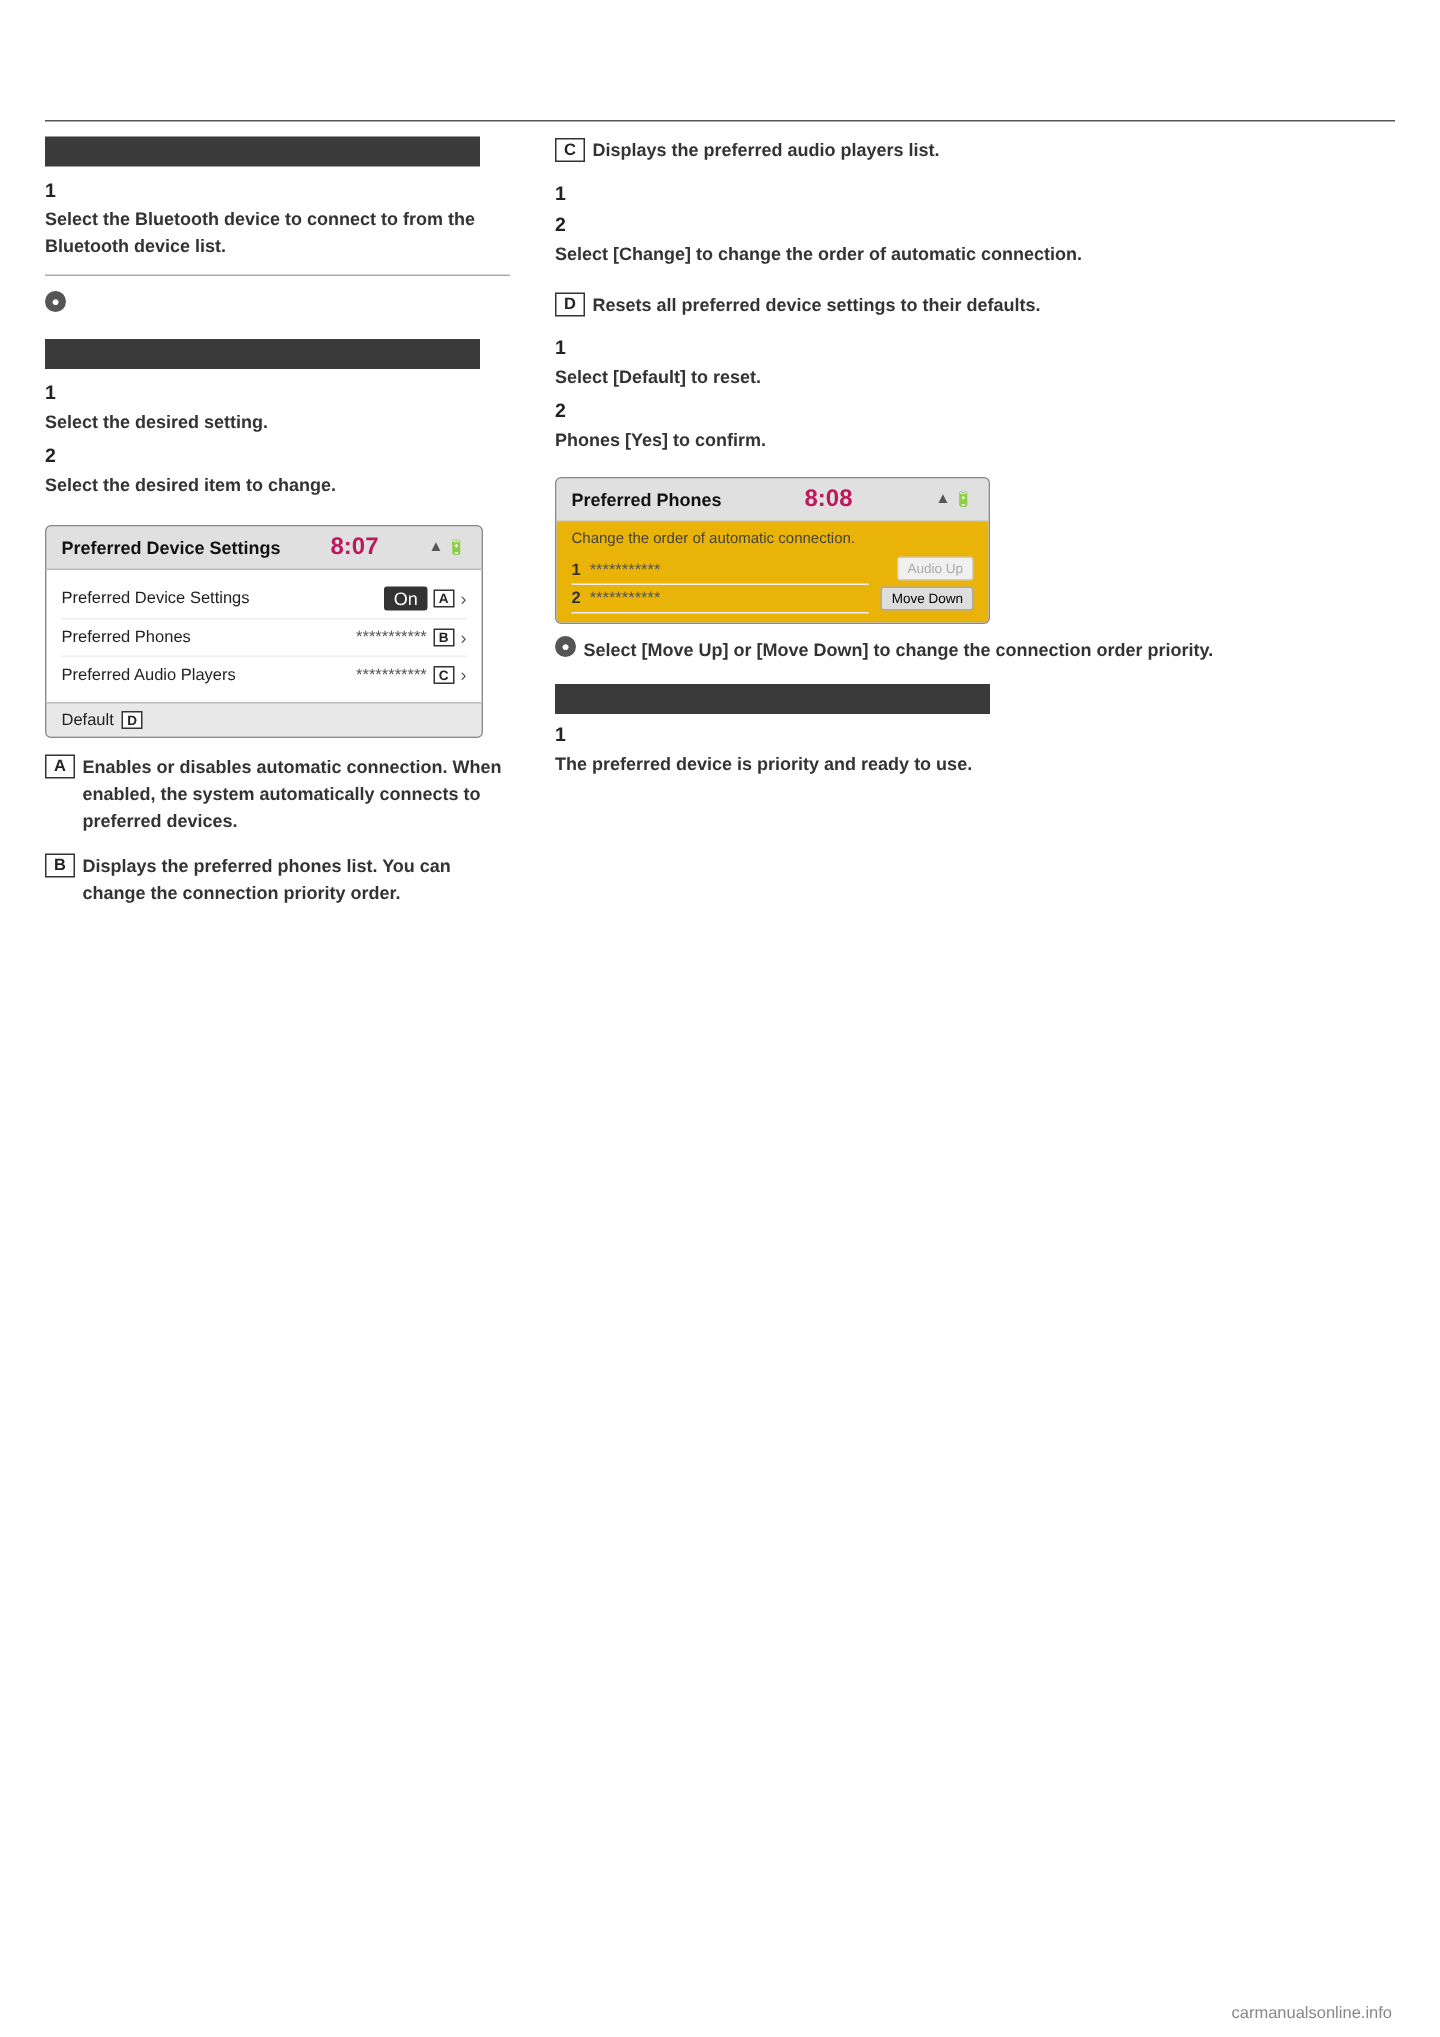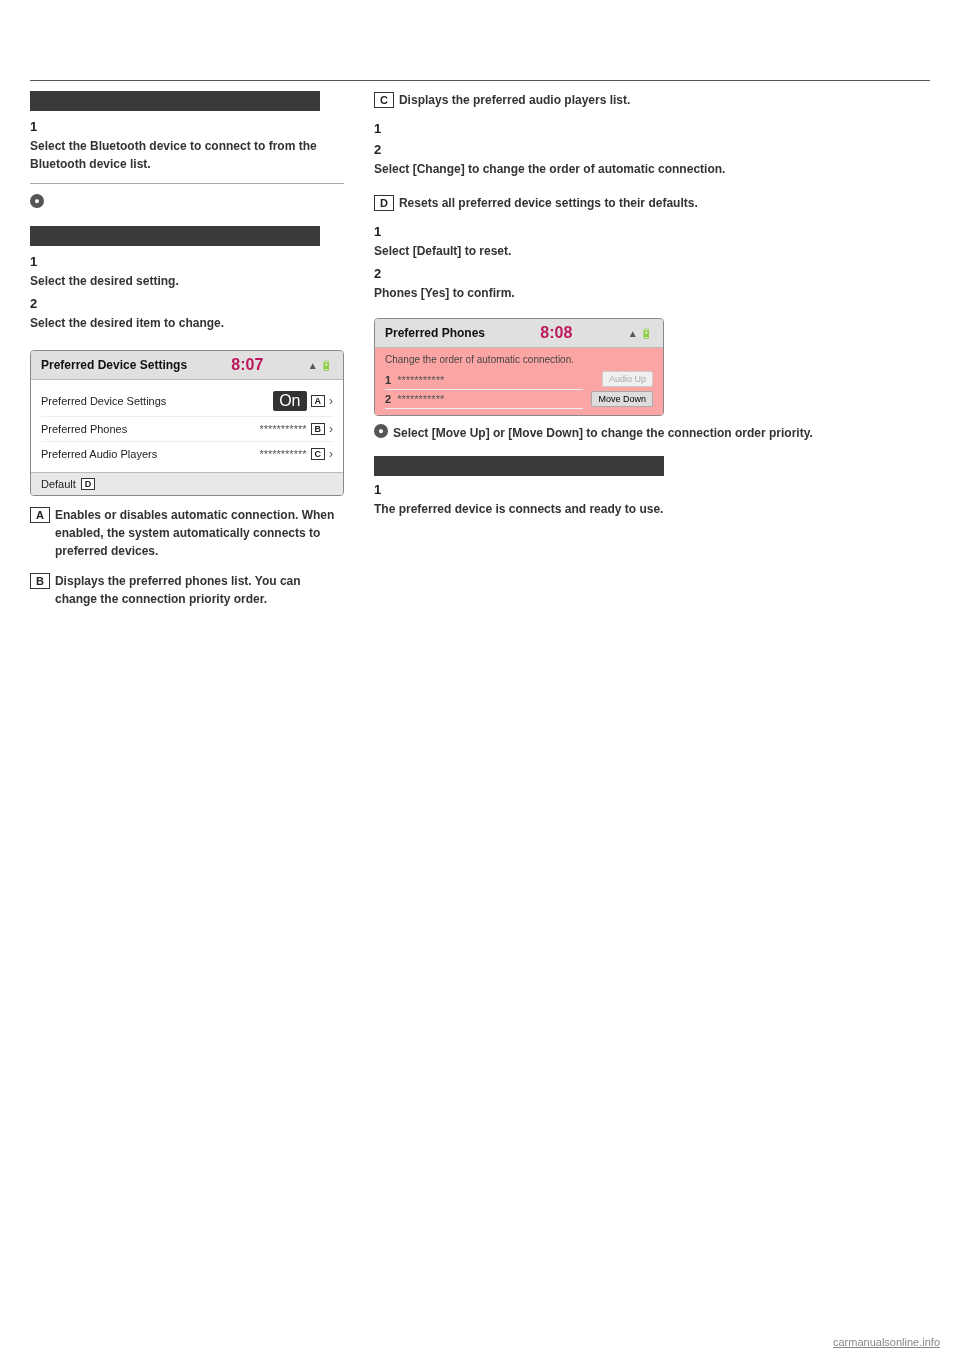--- a/index.html
+++ b/index.html
@@ -102,21 +102,21 @@
       border-top: 1px solid #aaa;
       margin: 10px 0;
     }
 
     
     .screen-mockup {
       border: 1.5px solid #888;
       background: #f5f5f5;
       border-radius: 4px;
       padding: 0;
-      width: 314px;
+      width: 292px;
       overflow: hidden;
       margin-bottom: 10px;
     }
 
     .screen-header {
       background: #e0e0e0;
       padding: 5px 10px;
       display: flex;
       align-items: center;
       justify-content: space-between;
@@ -181,21 +181,21 @@
       border: 1.5px solid #333;
       font-size: 9px;
       font-weight: bold;
       padding: 0 3px;
       background: #fff;
     }
 
     .toggle-on {
       background: #333;
       color: #fff;
-      font-size: 16px;
+      font-size: 12px;
       padding: 1px 6px;
       border-radius: 2px;
     }
 
     .screen-footer {
       background: #e8e8e8;
       padding: 5px 10px;
       text-align: center;
       font-size: 11px;
       border-top: 1px solid #bbb;
@@ -209,21 +209,21 @@
       border: 1.5px solid #888;
       background: #f5f5f5;
       border-radius: 4px;
       width: 290px;
       overflow: hidden;
       margin-bottom: 8px;
     }
 
     .phones-body {
       padding: 6px 10px;
-      background: #fca5a5;
+      background: #eab308;
     }
 
     .phones-desc {
       font-size: 10px;
       color: #444;
       margin-bottom: 6px;
     }
 
     .phones-list-row {
       display: flex;
@@ -289,24 +289,23 @@
       font-size: 14px;
       font-weight: bold;
       width: 290px;
       margin-top: 10px;
     }
 
     
     .watermark {
       position: absolute;
       bottom: 10px;
-      right: 20px;
+      right: 32px;
       font-size: 11px;
       color: #888;
-      text-decoration: underline;
     }
 
     .screen-arrow {
       font-size: 12px;
       color: #555;
     }
   </style>
 </head>
 <body>
 
@@ -454,21 +453,21 @@
         </div>
       </div>
 
       <div class="label-row">
         <span class="circle-bullet">●</span>
         <div class="body-text">Select [Move Up] or [Move Down] to change the connection order priority.</div>
       </div>
 
       <div class="bottom-dark-bar"></div>
       <div class="number-label">1</div>
-      <div class="body-text">The preferred device is connects and ready to use.</div>
+      <div class="body-text">The preferred device is priority and ready to use.</div>
 
     </div>
   </div>
 
   <div class="watermark">
     <span>carmanualsonline.info</span>
   </div>
 
 </div>
 

